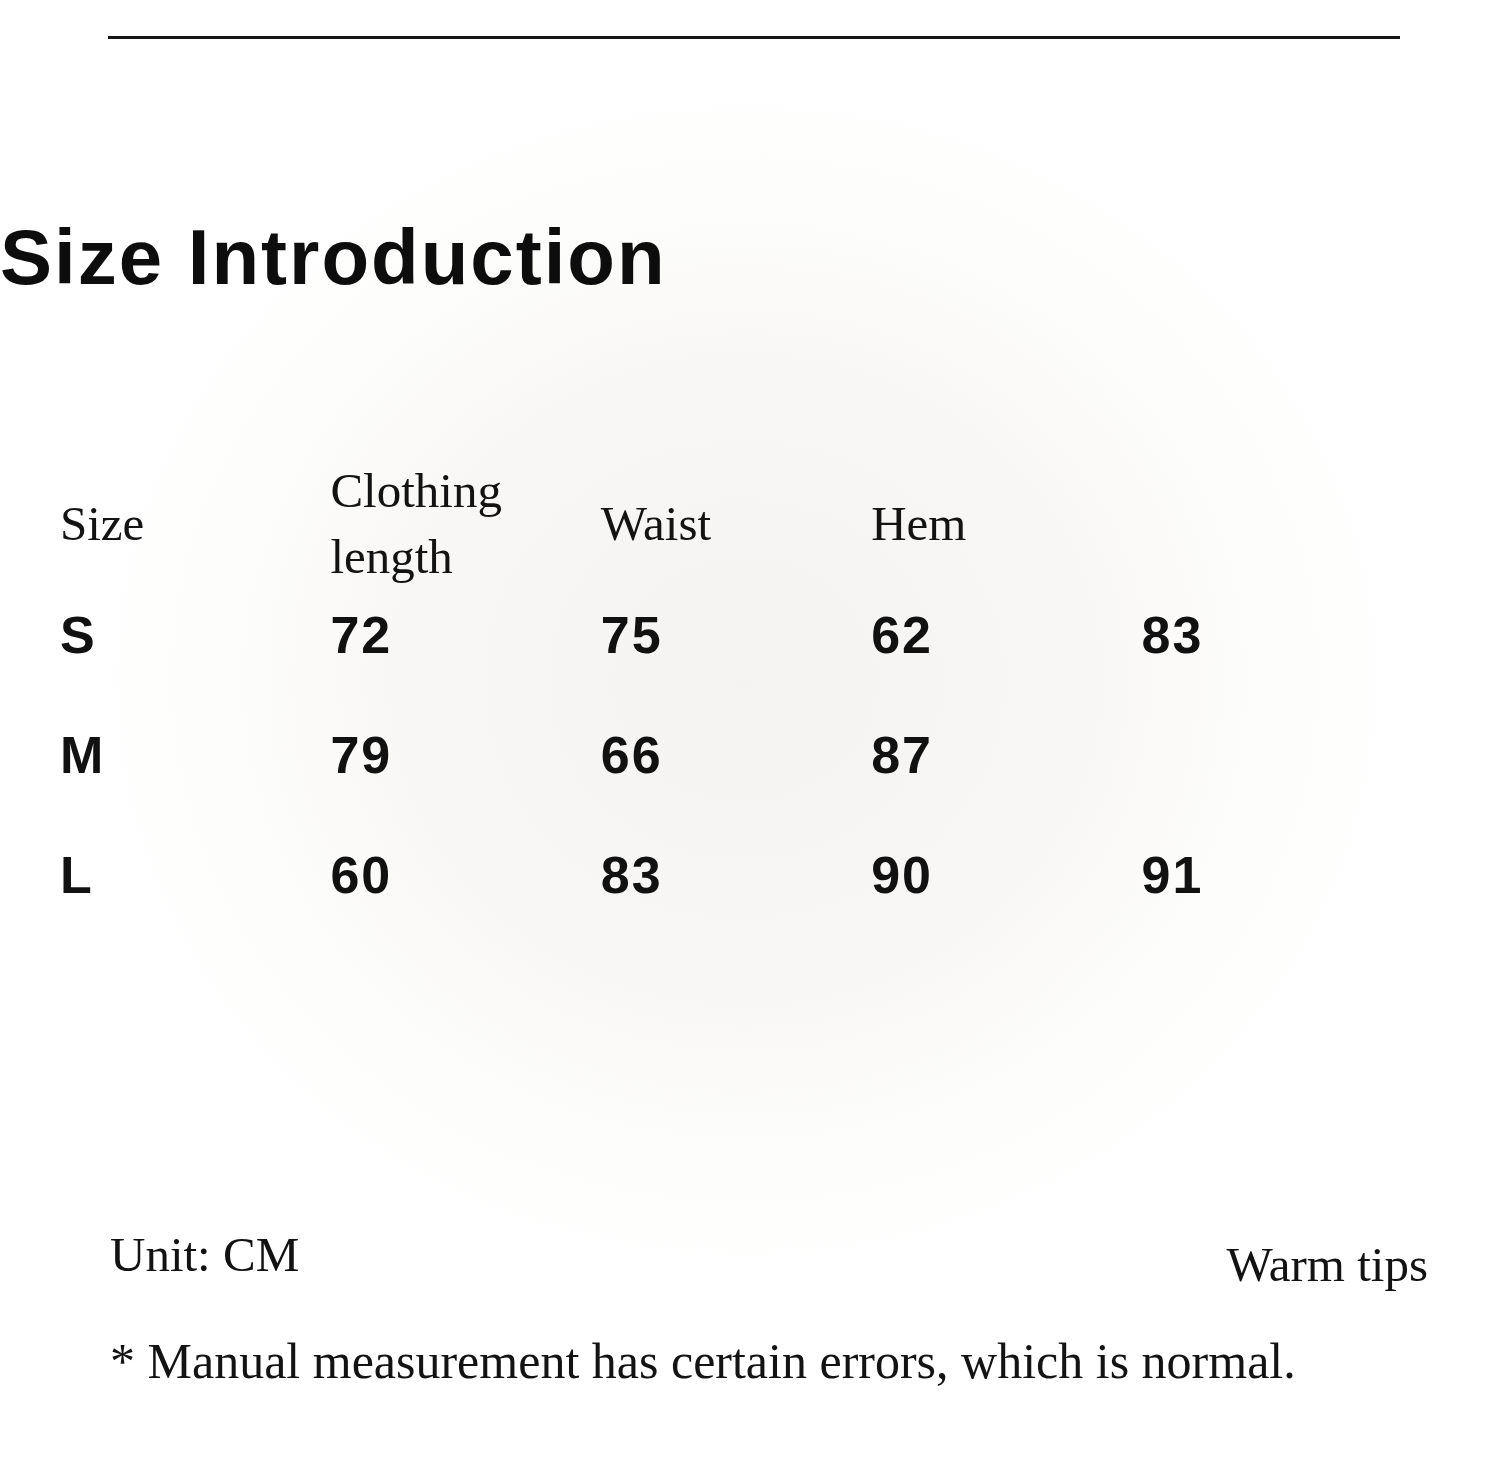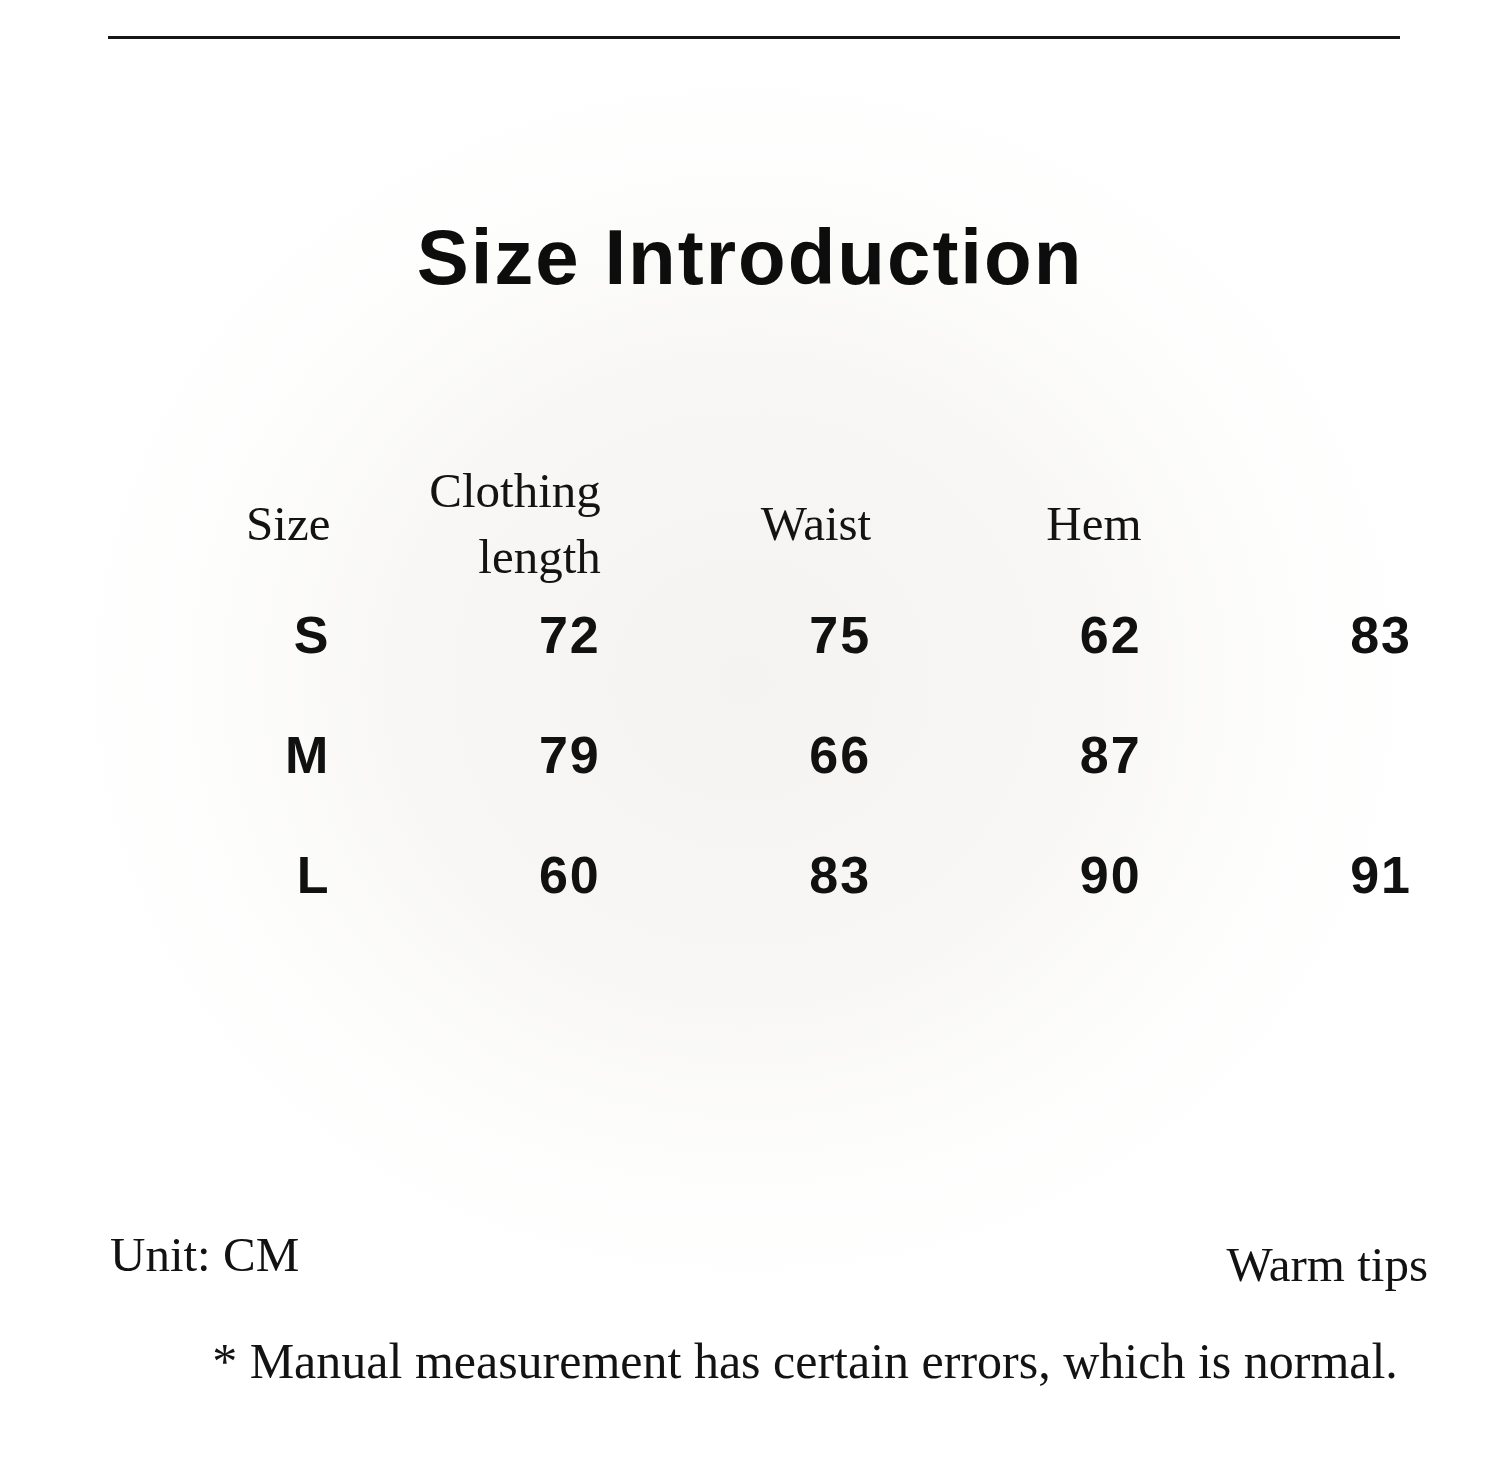--- a/index.html
+++ b/index.html
@@ -27,37 +27,37 @@
     top: 36px;
     width: 1292px;
     height: 3px;
     background: #161616;
   }
   .page-title {
     position: absolute;
     top: 160px;
     left: 0;
     width: 100%;
-    text-align: center;
+    text-align: left;
     font-family: "Liberation Sans", sans-serif;
     font-weight: bold;
     font-size: 78px;
     letter-spacing: 2px;
     color: #0d0d0d;
   }
   .size-table {
     position: absolute;
     left: 60px;
     top: 458px;
     width: 1352px;
   }
   .trow {
     display: grid;
     grid-template-columns: repeat(5, 1fr);
-    text-align: right;
+    text-align: left;
   }
   .header-row {
     height: 66px;
     align-items: center;
     font-family: "Liberation Serif", serif;
     font-size: 49px;
     color: #131313;
   }
   .header-row > div {
     line-height: 66px;
@@ -89,21 +89,21 @@
     right: 72px;
     top: 1236px;
     font-size: 49px;
     color: #121212;
   }
   .measurement-note {
     position: absolute;
     left: 110px;
     top: 1332px;
     width: 1390px;
-    text-align: center;
+    text-align: left;
     font-size: 50px;
     color: #131313;
   }
 </style>
 </head>
 <body>
 
 <div class="vignette"></div>
 
 <div class="top-rule"></div>

